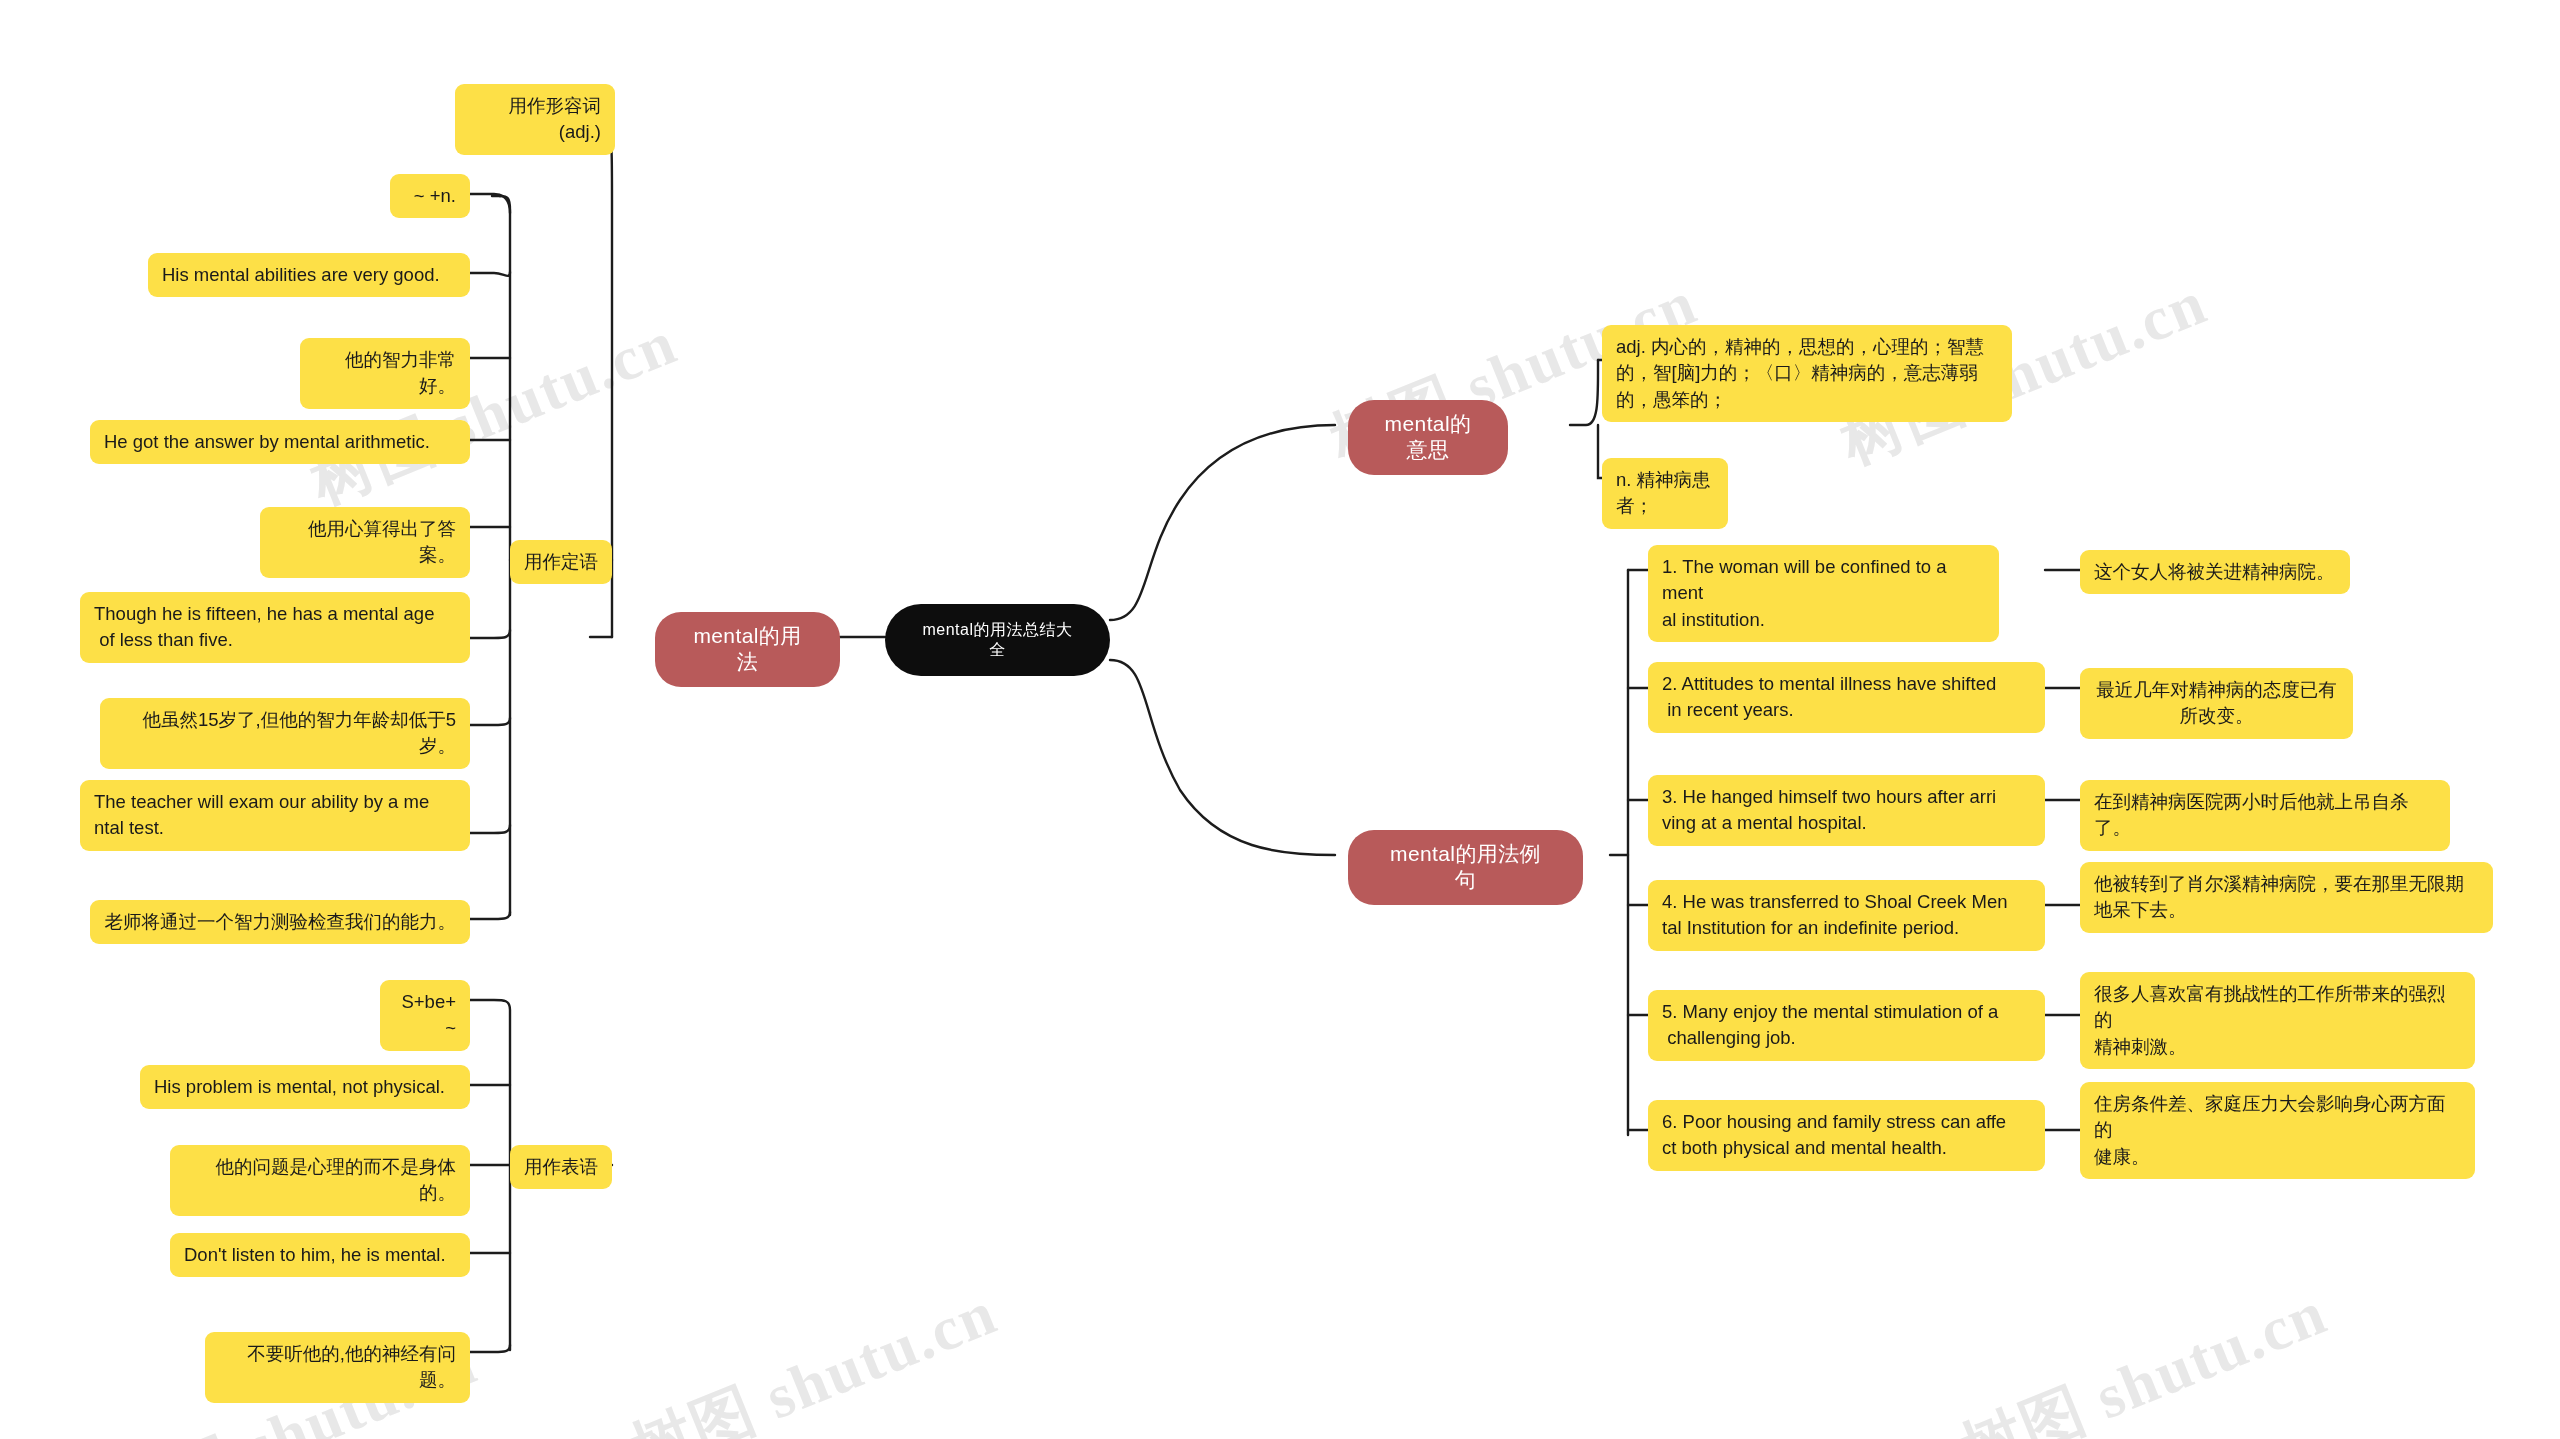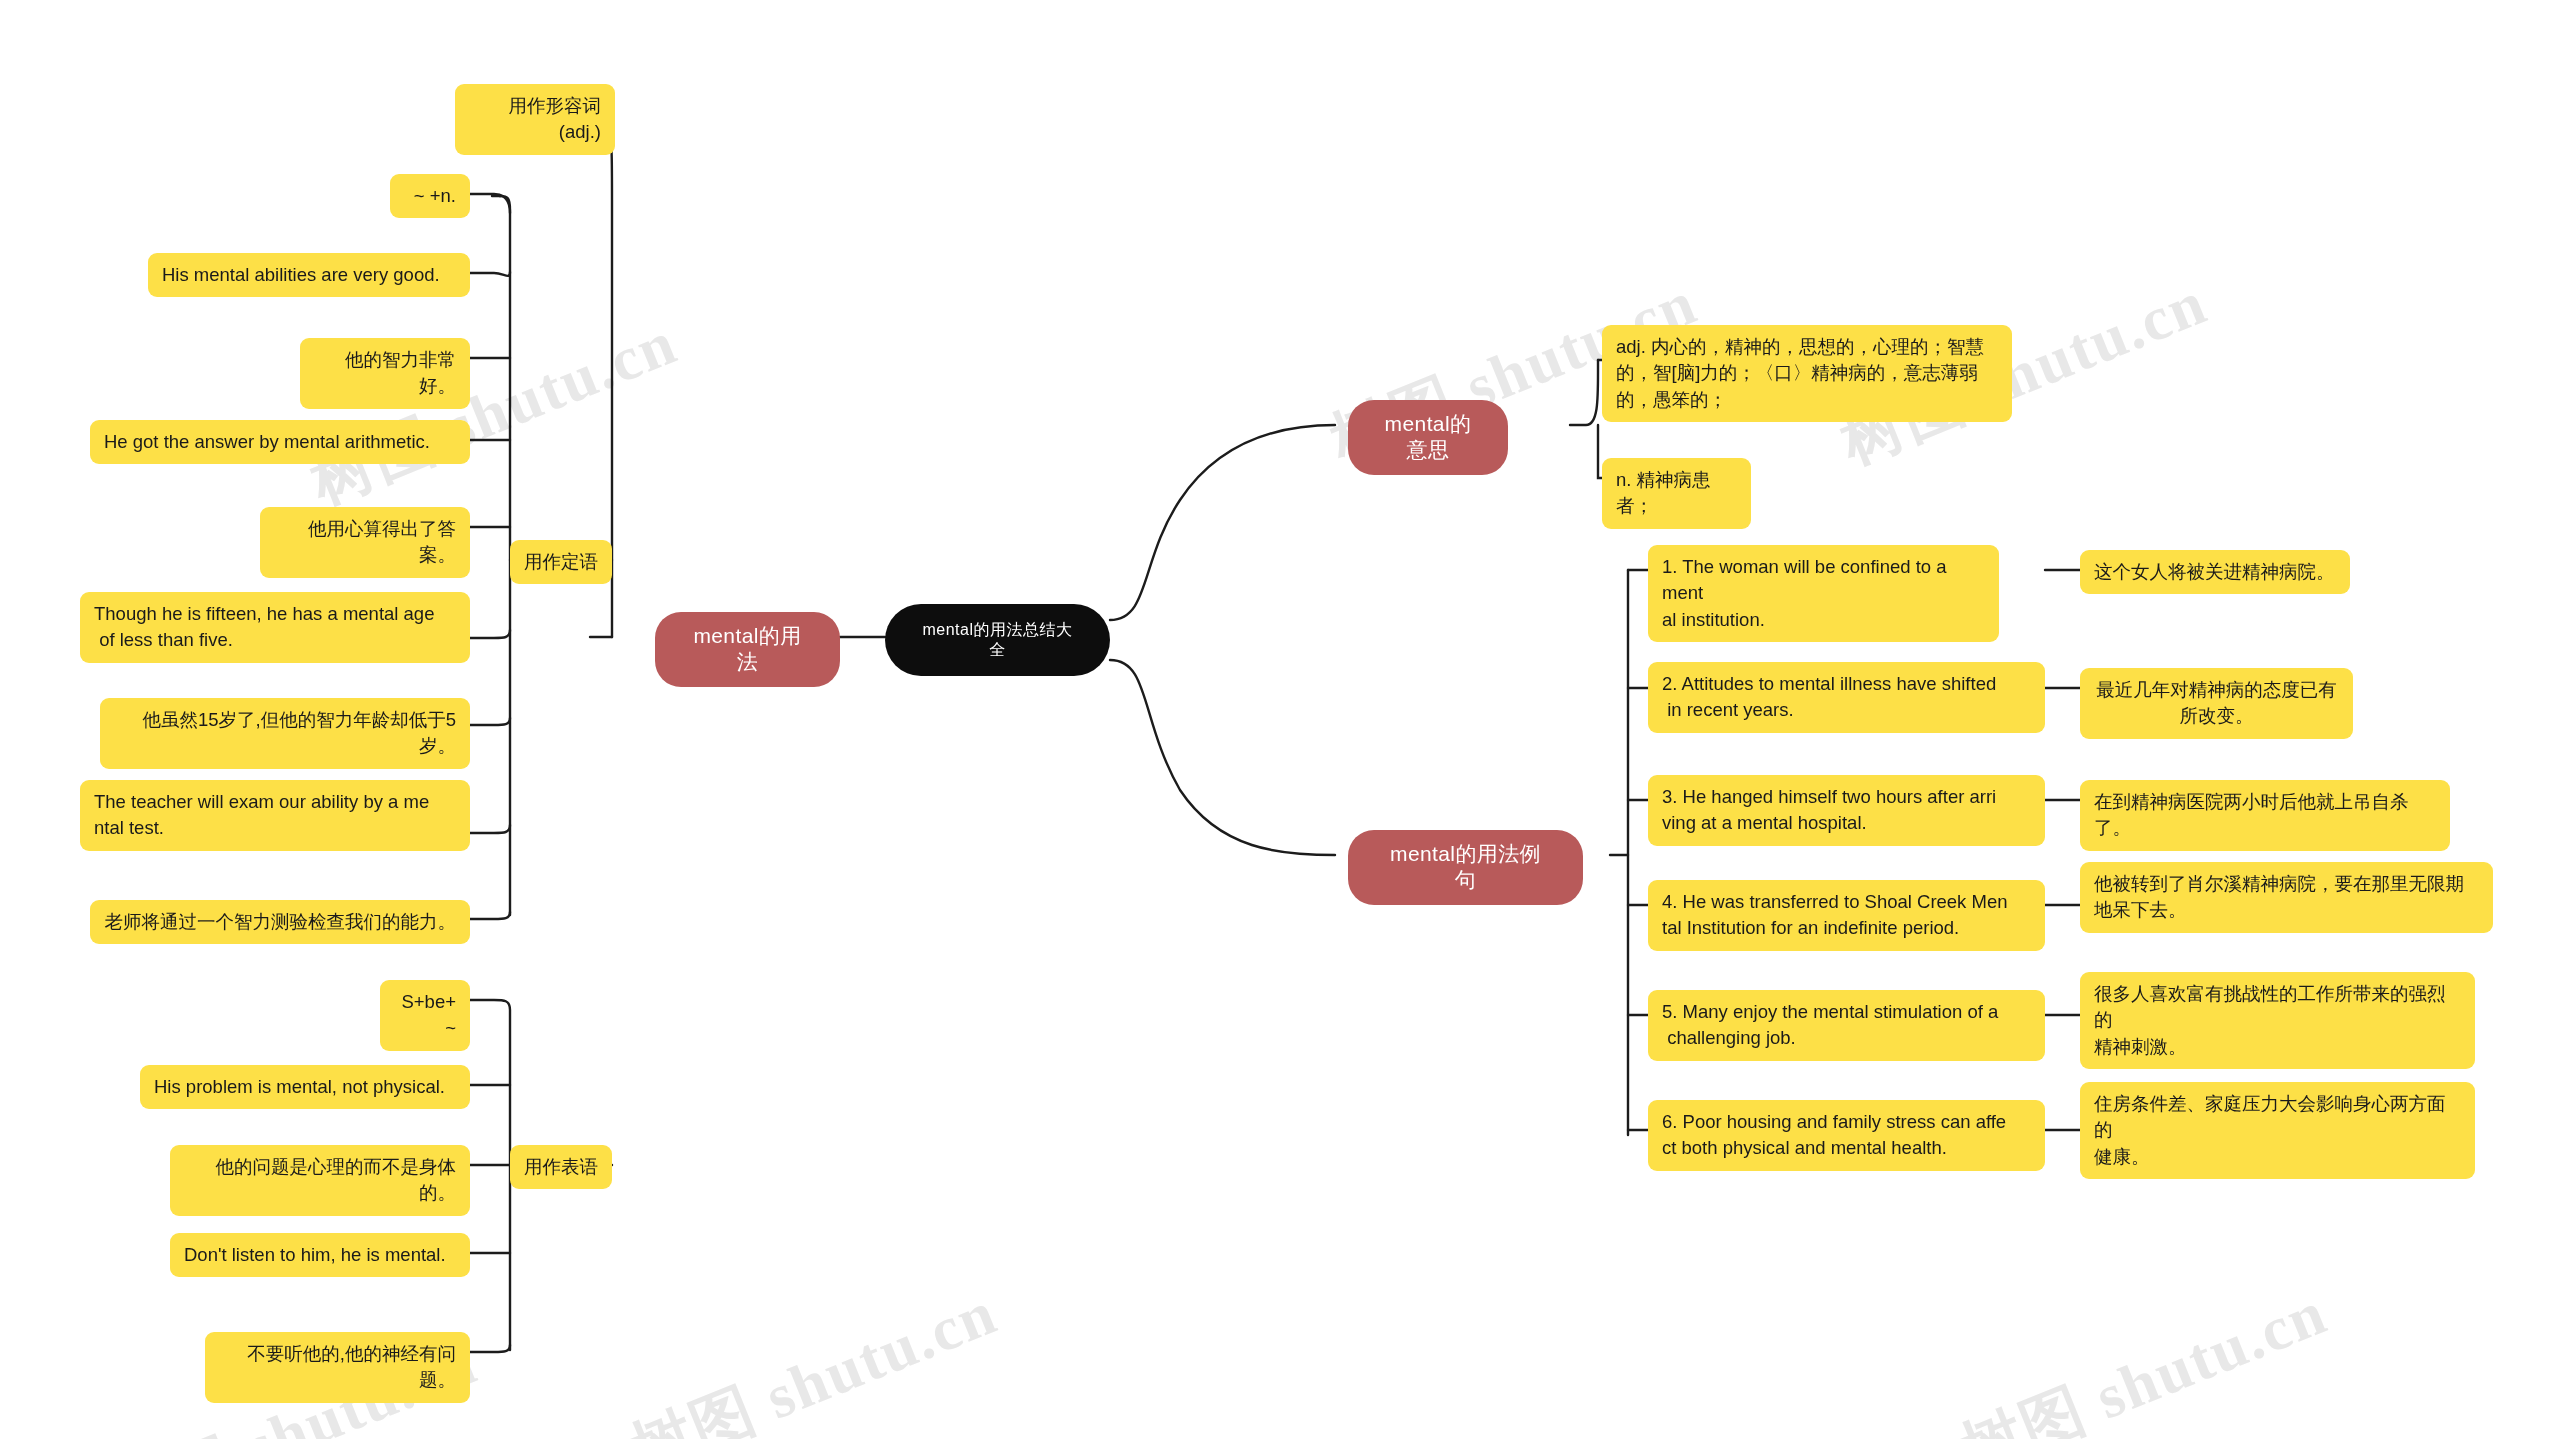--- a/index.html
+++ b/index.html
@@ -183,21 +183,21 @@
   <div class="node leaf ta-l" style="left:140px; top:1065px; width:330px;">His problem is mental, not physical.</div>
   <div class="node leaf ta-r" style="left:170px; top:1145px; width:300px;">他的问题是心理的而不是身体的。</div>
   <div class="node leaf ta-l" style="left:170px; top:1233px; width:300px;">Don't listen to him, he is mental.</div>
   <div class="node leaf ta-r" style="left:205px; top:1332px; width:265px;">不要听他的,他的神经有问题。</div>
 
   <div class="node branch" style="left:1348px; top:400px; width:160px;">mental的意思</div>
 
   <div class="node leaf ta-l" style="left:1602px; top:325px; width:410px;">adj. 内心的，精神的，思想的，心理的；智慧
 的，智[脑]力的；〈口〉精神病的，意志薄弱
 的，愚笨的；</div>
-  <div class="node leaf ta-l" style="left:1602px; top:458px; width:149px;">n. 精神病患者；</div>
+  <div class="node leaf ta-l" style="left:1602px; top:458px; width:126px;">n. 精神病患者；</div>
 
   <div class="node branch" style="left:1348px; top:830px; width:235px;">mental的用法例句</div>
 
   <div class="node leaf ta-l" style="left:1648px; top:545px; width:351px;">1. The woman will be confined to a ment
 al institution.</div>
   <div class="node leaf ta-l" style="left:1648px; top:662px; width:397px;">2. Attitudes to mental illness have shifted
  in recent years.</div>
   <div class="node leaf ta-l" style="left:1648px; top:775px; width:397px;">3. He hanged himself two hours after arri
 ving at a mental hospital.</div>
   <div class="node leaf ta-l" style="left:1648px; top:880px; width:397px;">4. He was transferred to Shoal Creek Men

